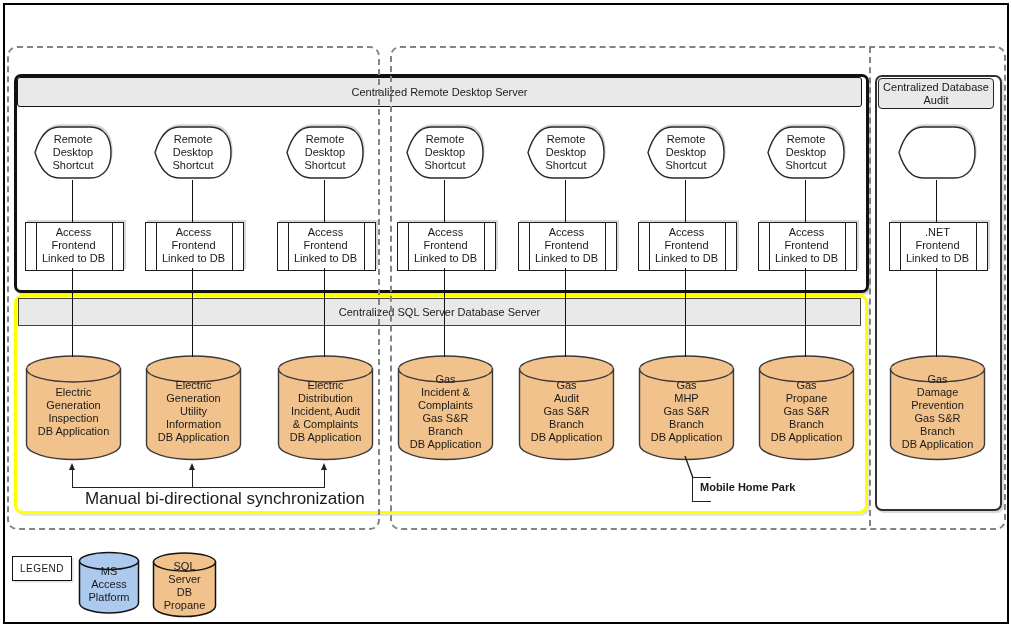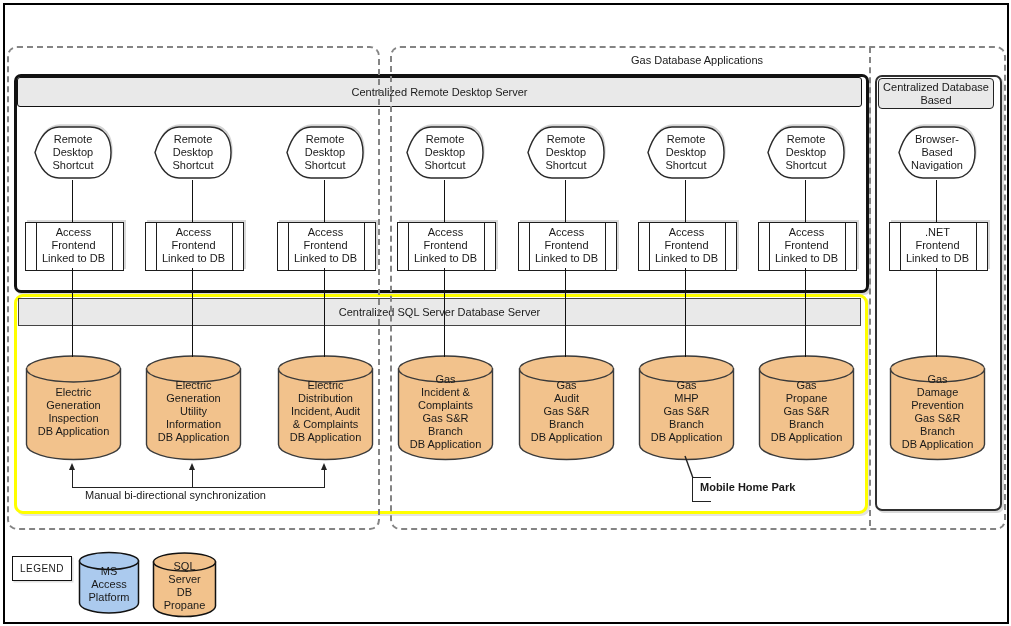--- a/index.html
+++ b/index.html
@@ -45,21 +45,21 @@
   .cyl-blue{fill:var(--cylinder-blue,#abcaee);stroke:#111;stroke-width:1.5;}
   .cyl-org{fill:var(--cylinder-orange,#f2c28c);stroke:#111;stroke-width:1.5;}
   .vline{position:absolute;width:0;border-left:1.5px solid #111;z-index:12;}
   .conn1{top:180px;height:42px;}
   .conn2{top:268px;height:89px;}
   
   .sync-h{position:absolute;left:72px;top:487px;width:253px;height:0;border-top:1.3px solid #222;z-index:12;}
   .sync-v{position:absolute;top:469px;height:18px;width:0;border-left:1.3px solid #222;z-index:12;}
   .arrow-up{position:absolute;top:463px;width:0;height:0;border-left:3.5px solid transparent;
           border-right:3.5px solid transparent;border-bottom:7px solid #222;z-index:12;}
-  .sync-label{position:absolute;left:85px;top:489px;font-size:11px;z-index:12;}
+  .sync-label{position:absolute;left:85px;top:489px;font-size:17px;z-index:12;}
   
   .mhp-bracket{position:absolute;left:692px;top:477px;width:18px;height:23px;
           border-left:1.4px solid #222;border-top:1.4px solid #222;border-bottom:1.4px solid #222;z-index:12;}
   .mhp-label{position:absolute;left:700px;top:481px;font-size:11px;z-index:13;background:transparent;font-weight:bold;}
   .mhp-line{position:absolute;left:678px;top:454px;z-index:12;}
   
   .legend-box{position:absolute;left:12px;top:556px;width:58px;height:23px;border:1.6px solid #111;
           background:#fff;display:flex;align-items:center;justify-content:center;font-size:10px;
           letter-spacing:.5px;z-index:10;box-shadow:1.5px 1.5px 0 #e0e0e0;}
   .legend-cyl{position:absolute;z-index:10;}
@@ -76,27 +76,26 @@
   <div class="container sql-container"></div>
   <div class="container cds-container"></div>
 
   <div class="band sql-band">
     <span>Centralized SQL Server Database Server</span>
   </div>
   <div class="band rds-band">
     <span>Centralized Remote Desktop Server</span>
   </div>
   <div class="band cds-band">
-    <span>Centralized Database Based</span>
+    <span>Centralized Database Audit</span>
   </div>
 
   <div class="dashed-rect" style="left:7px;top:46px;width:369px;height:480px;"></div>
   <div class="dashed-rect" style="left:390px;top:46px;width:612px;height:480px;"></div>
   <div class="dashed-divider" style="left:869px;top:47px;height:479px;"></div>
-  <div class="section-label" style="left:562px;top:54px;width:270px;">Gas Database Applications</div>
 
   <div class="shape-wrap" style="left:33px;top:124px;">
     <svg class="display-svg" width="80" height="57" viewBox="0 0 80 57">
         <path d="M2,28.5 C7,12 15,3 26,3 L57,3 C71,3 78,13.5 78,28.5 C78,43.5 71,54 57,54 L26,54 C15,54 7,45 2,28.5 Z" fill="#fff" stroke="#2a2a2a" stroke-width="1.4"></path>
       </svg>
   </div>
   <div class="shape-text" style="left:33px;top:124px;width:80px;height:57px;">Remote
 Desktop
 Shortcut</div>
   <div class="vline conn1" style="left:72px;"></div>
@@ -271,23 +270,20 @@
 Propane
 Gas S&amp;R
 Branch
 DB Application</div>
 
   <div class="shape-wrap" style="left:897px;top:124px;">
     <svg class="display-svg" width="80" height="57" viewBox="0 0 80 57">
         <path d="M2,28.5 C7,12 15,3 26,3 L57,3 C71,3 78,13.5 78,28.5 C78,43.5 71,54 57,54 L26,54 C15,54 7,45 2,28.5 Z" fill="#fff" stroke="#2a2a2a" stroke-width="1.4"></path>
       </svg>
   </div>
-  <div class="shape-text" style="left:897px;top:124px;width:80px;height:57px;">Browser-
-Based
-Navigation</div>
   <div class="vline conn1" style="left:936px;"></div>
   <div class="proc-box" style="left:889px;"></div>
   <div class="shape-text proc-text" style="left:889px;">.NET
 Frontend
 Linked to DB</div>
   <div class="vline conn2" style="left:936px;"></div>
   <div class="cyl" style="left:889px;">
     <svg width="97" height="108" viewBox="0 0 97 108">
         <path class="cyl-body" d="M1.5,15 L1.5,90.5 A47,15 0 0 0 95.5,90.5 L95.5,15 Z"></path>
         <ellipse class="cyl-body" cx="48.5" cy="15" rx="47" ry="13"></ellipse>

